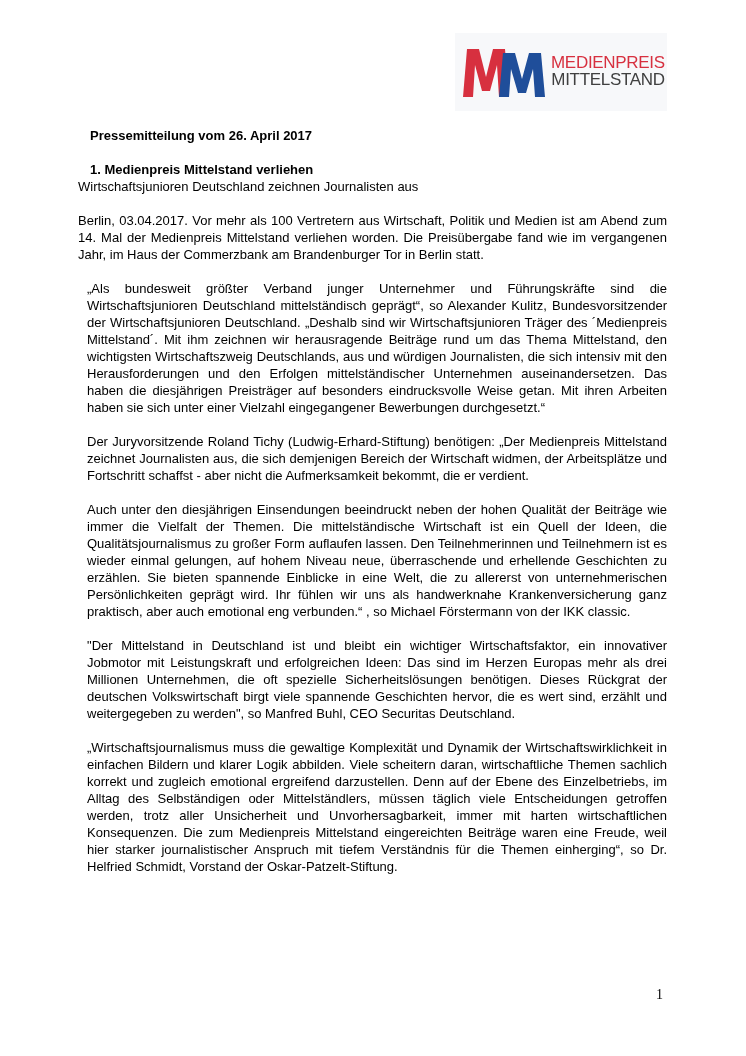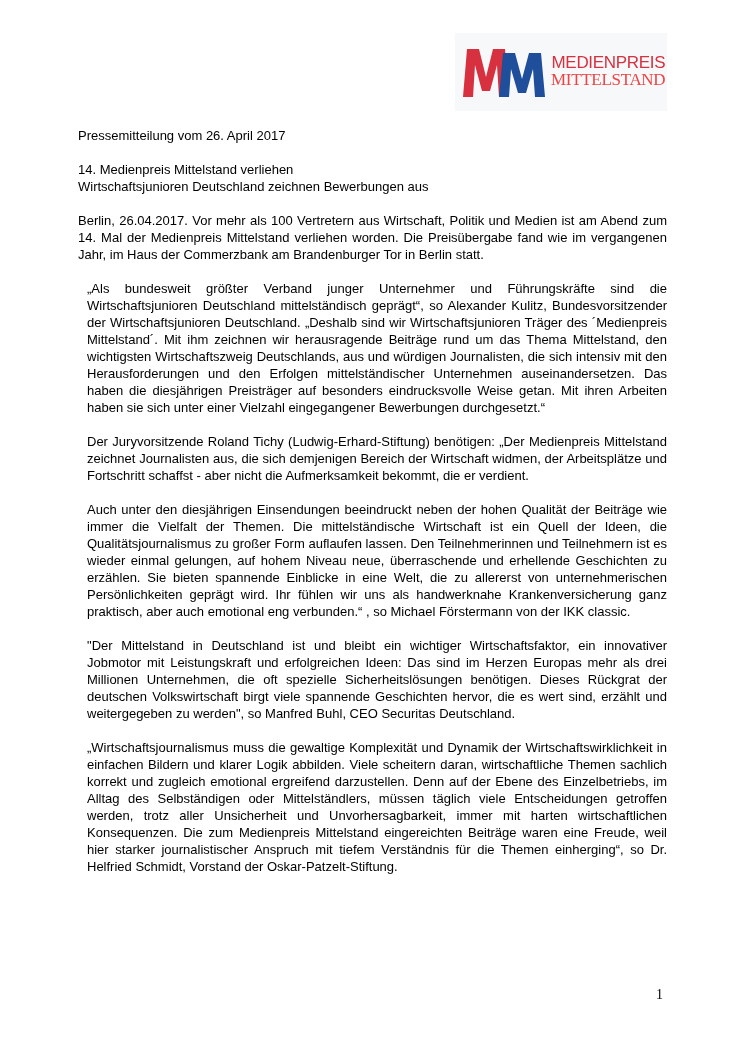--- a/index.html
+++ b/index.html
@@ -4,25 +4,25 @@
 <style>
   html, body { margin: 0; padding: 0; background: #ffffff; }
   body { width: 746px; height: 1056px; position: relative; overflow: hidden;
          font-family: "Liberation Sans", sans-serif; color: #000; }
   .logo-box { position: absolute; left: 455px; top: 33px; width: 212px; height: 78px;
               background: #f7f8fa; }
   .logo-mm { position: absolute; left: 6px; top: 14px; height: 52px; width: 92px; }
   .logo-text { position: absolute; left: 96px; top: 21px; font-size: 17px; line-height: 17px;
                letter-spacing: -0.3px; text-align: right; }
   .logo-text .l1 { color: #d7303f; display: block; }
-  .logo-text .l2 { color: #ef4444; display: block; font-family: Liberation Serif, serif; }
+  .logo-text .l2 { color: #404040; display: block; }
 
   .content { position: absolute; left: 78px; top: 127px; width: 589px; font-size: 13px; line-height: 17px; }
   .p { margin: 0; text-align: justify; }
-  .bold { font-weight: normal; }
+  .bold { font-weight: bold; margin-left: 12px; }
   .it { }
   .gap-s { height: 17px; }
   .indent { padding-left: 9px; }
   .page-num { position: absolute; left: 656px; top: 987px; font-family: "Liberation Serif", serif;
               font-size: 14px; }
 </style>
 </head>
 <body>
 
 <div class="logo-box">
@@ -32,24 +32,24 @@
   </svg>
   <div class="logo-text">
     <span class="l1">MEDIENPREIS</span>
     <span class="l2">MITTELSTAND</span>
   </div>
 </div>
 
 <div class="content">
   <p class="p bold">Pressemitteilung vom 26. April 2017</p>
   <div class="gap-s"></div>
-  <p class="p bold">14. Medienpreis Mittelstand verliehen</p>
-  <p class="p">Wirtschaftsjunioren Deutschland zeichnen Bewerbungen aus</p>
+  <p class="p bold">1. Medienpreis Mittelstand verliehen</p>
+  <p class="p">Wirtschaftsjunioren Deutschland zeichnen Journalisten aus</p>
   <div class="gap-s"></div>
-  <p class="p">Berlin, 26.04.2017. Vor mehr als 100 Vertretern aus Wirtschaft, Politik und Medien ist am Abend zum 14. Mal der Medienpreis Mittelstand verliehen worden. Die Preisübergabe fand wie im vergangenen Jahr, im Haus der Commerzbank am Brandenburger Tor in Berlin statt.</p>
+  <p class="p">Berlin, 03.04.2017. Vor mehr als 100 Vertretern aus Wirtschaft, Politik und Medien ist am Abend zum 14. Mal der Medienpreis Mittelstand verliehen worden. Die Preisübergabe fand wie im vergangenen Jahr, im Haus der Commerzbank am Brandenburger Tor in Berlin statt.</p>
   <div class="gap-s"></div>
 
   <div class="indent">
     <p class="p">
       <span class="it">„Als bundesweit größter Verband junger Unternehmer und Führungskräfte sind die Wirtschaftsjunioren Deutschland mittelständisch geprägt“,</span><span> so Alexander Kulitz, Bundesvorsitzender der Wirtschaftsjunioren Deutschland. </span><span class="it">„Deshalb sind wir Wirtschaftsjunioren Träger des ´Medienpreis Mittelstand´. Mit ihm zeichnen wir herausragende Beiträge rund um das Thema Mittelstand, den wichtigsten Wirtschaftszweig Deutschlands, aus und würdigen Journalisten, die sich intensiv mit den Herausforderungen und den Erfolgen mittelständischer Unternehmen auseinandersetzen. Das haben die diesjährigen Preisträger auf besonders eindrucksvolle Weise getan. Mit ihren Arbeiten haben sie sich unter einer Vielzahl eingegangener Bewerbungen durchgesetzt.“</span>
     </p>
     <div class="gap-s"></div>
     <p class="p">
       <span>Der Juryvorsitzende Roland Tichy (Ludwig-Erhard-Stiftung) benötigen: </span><span class="it">„Der Medienpreis Mittelstand zeichnet Journalisten aus, die sich demjenigen Bereich der Wirtschaft widmen, der Arbeitsplätze und Fortschritt schaffst - aber nicht die Aufmerksamkeit bekommt, die er verdient.</span>
     </p>

